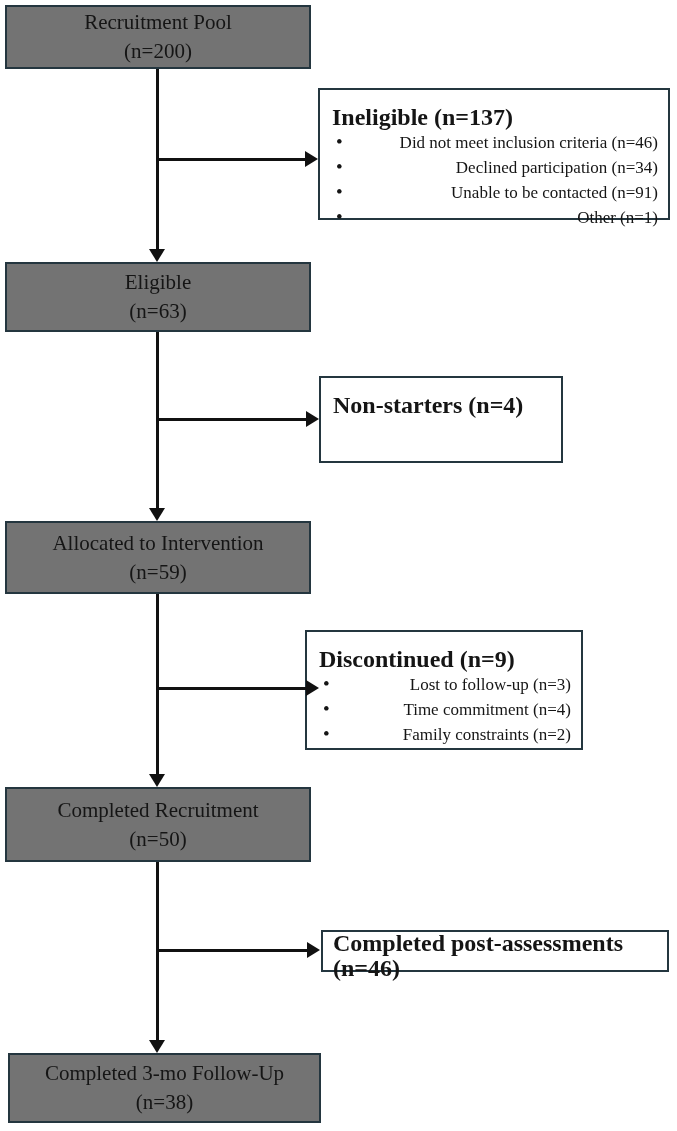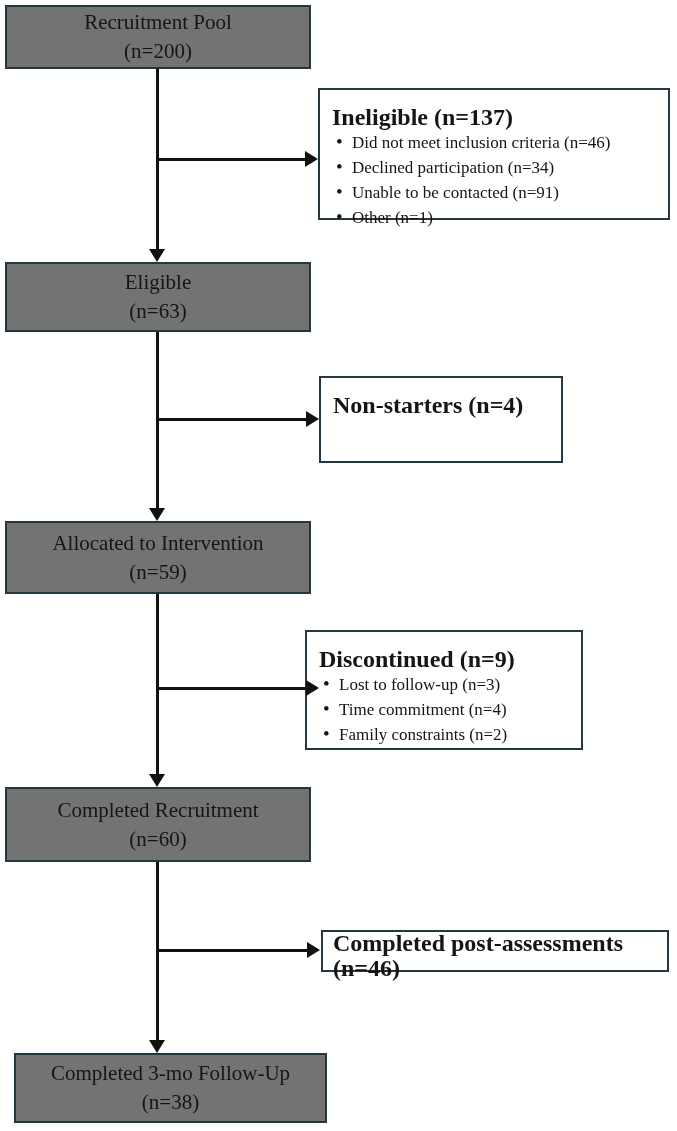--- a/index.html
+++ b/index.html
@@ -48,20 +48,21 @@
     margin-top: 10px;
   }
   .sbox ul {
     margin: 0;
     padding: 0;
     list-style: none;
   }
   .sbox li {
     padding-left: 20px;
     position: relative;
+    text-align: right;
   }
   .sbox li::before {
     content: "\2022";
     position: absolute;
     left: 4px;
     top: -1px;
     font-size: 19px;
   }
   .sbox.header-only {
     display: flex;
@@ -113,24 +114,24 @@
     <div>(n=63)</div>
   </div>
 
   <div class="mbox" style="top:521px; height:73px;">
     <div>Allocated to Intervention</div>
     <div>(n=59)</div>
   </div>
 
   <div class="mbox" style="top:787px; height:75px;">
     <div>Completed Recruitment</div>
-    <div>(n=60)</div>
+    <div>(n=50)</div>
   </div>
 
-  <div class="mbox" style="top:1053px; height:70px; left:14px; width:313px;">
+  <div class="mbox" style="top:1053px; height:70px; left:8px; width:313px;">
     <div>Completed 3-mo Follow-Up</div>
     <div>(n=38)</div>
   </div>
 
   <div class="sbox" style="left:318px; top:88px;  width:352px; height:132px;">
     <div class="sbox-header">Ineligible (n=137)</div>
     <ul>
       <li>Did not meet inclusion criteria (n=46)</li>
       <li>Declined participation (n=34)</li>
       <li>Unable to be contacted (n=91)</li>

